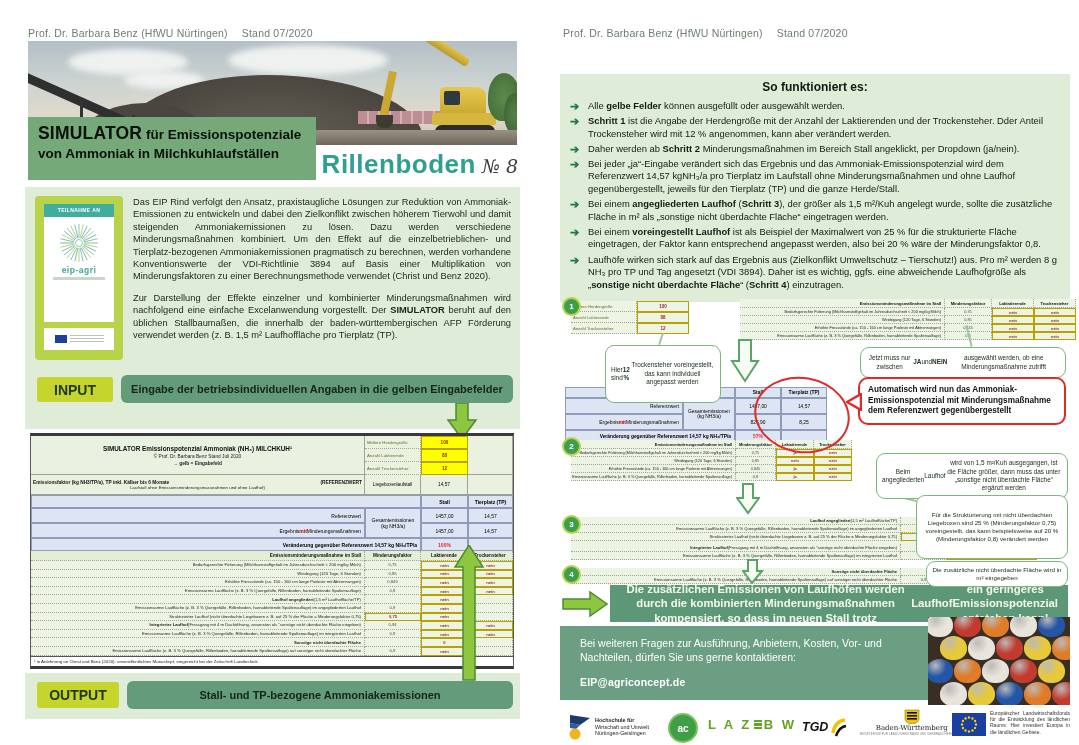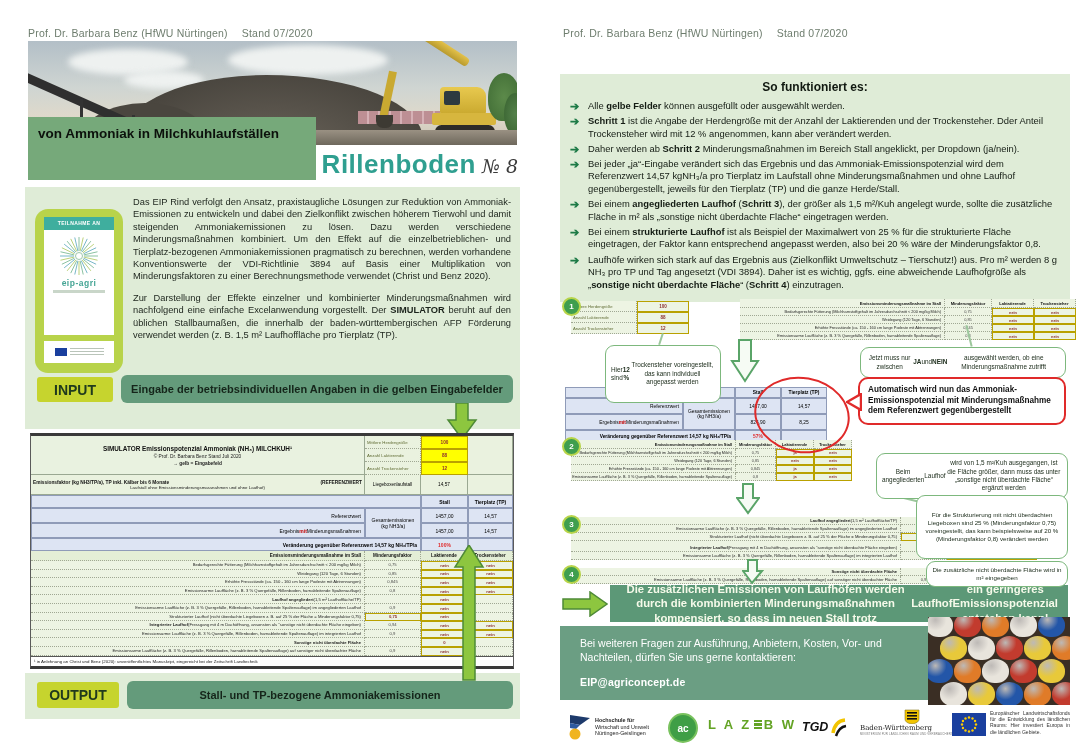--- a/index.html
+++ b/index.html
@@ -42,21 +42,21 @@
   .tb1{font-size:17.5px;font-weight:800;letter-spacing:.2px;}
   .tb2{font-size:13.5px;font-weight:700;}
   .brand{position:absolute;right:2px;top:124px;white-space:nowrap;}
   .brand-name{font-size:26px;font-weight:800;color:#2f9f90;letter-spacing:.5px;}
   .brand-no{font-family:"DejaVu Serif",serif;font-style:italic;font-size:19px;color:#3a3a3a;margin-left:6px;}
 
   .panel{position:absolute;background:#dfecd7;}
   #panel1{left:0;top:162px;width:495px;height:242px;}
 
   
-  .badge{position:absolute;left:10px;top:22px;width:88px;height:164px;background:#b8d34a;border-radius:13px;}
+  .badge{position:absolute;left:10px;top:9px;width:88px;height:164px;background:#b8d34a;border-radius:4px;}
   .badge-card{position:absolute;left:9px;top:8px;width:70px;height:118px;background:#fff;overflow:hidden;}
   .badge-top{height:13px;background:#3fae9e;color:#fff;font-size:5px;font-weight:700;text-align:center;line-height:13px;letter-spacing:.4px;}
   .badge-star{display:block;margin:4px auto 0;}
   .badge-name{text-align:center;font-size:8.5px;font-weight:700;color:#45a595;letter-spacing:.5px;}
   .badge-sub{margin:2px auto 0;width:52px;height:2.5px;background:#c9d6c9;}
   .badge-foot{position:absolute;left:9px;top:132px;width:70px;height:22px;background:#fff;display:flex;align-items:center;justify-content:center;gap:3px;}
   .mini-eu{width:12px;height:8px;background:#1a3f9e;position:relative;}
   .badge-foot .lines{width:34px;height:8px;background:repeating-linear-gradient(180deg,#b9c4b9 0 1px,#fff 1px 3px);}
 
   .paras{position:absolute;left:108px;top:9px;width:378px;color:#1c241c;}
@@ -128,21 +128,21 @@
   .logos{position:absolute;left:0;top:682px;width:510px;height:42px;background:#fff;z-index:4;}
   .logo-item{position:absolute;display:flex;align-items:center;gap:3px;}
   .hfwu-txt{font-size:5.4px;line-height:6.6px;color:#222;}
   .hfwu-txt .l1{font-weight:700;}
   .ac-circle{width:26px;height:26px;border-radius:50%;background:#3f9e46;border:2px solid #79c25e;color:#fff;
     font-weight:700;font-size:10px;display:flex;align-items:center;justify-content:center;}
   .lazbw{font-size:13px;font-weight:800;color:#63a324;letter-spacing:2.5px;display:flex;align-items:center;gap:2px;}
   .lazbars{display:inline-flex;flex-direction:column;gap:1.5px;}
   .lazbars i{display:block;width:8px;height:2.2px;background:#63a324;}
   .tgd{font-size:12.5px;font-weight:800;font-style:italic;color:#111;}
-  .bw-txt{font-family:"DejaVu Serif",serif;font-size:7px;color:#222;line-height:8px;}
+  .bw-txt{font-family:"DejaVu Serif",serif;font-size:7px;color:#222;text-align:center;line-height:8px;}
   .bw-sub{font-size:2.8px;color:#777;text-align:center;letter-spacing:.2px;}
   .eu-flag{width:34px;height:23px;background:#1a3f9e;position:relative;}
   .eu-text{font-size:5px;line-height:6.2px;color:#333;width:80px;text-align:justify;}
 </style>
 </head>
 <body>
 
 <div id="canvas">
 
   <div class="page" style="left:25px;top:25px;width:495px;height:715px;">
@@ -167,20 +167,21 @@
       <div class="ph-cab"></div>
         <div class="ph-win"></div>
         <div class="ph-body"></div>
         <div class="ph-track"></div>
       <div class="ph-tree1"></div>
         <div class="ph-tree2"></div>
       <div class="ph-ground"></div>
     </div>
 
     <div class="title-box">
+      <div><span class="tb1">SIMULATOR</span><span class="tb2"> für Emissionspotenziale</span></div>
       <div class="tb2">von Ammoniak in Milchkuhlaufställen</div>
     </div>
 
     <div class="brand">
       <span class="brand-name">Rillenboden</span><span class="brand-no">№ 8</span>
     </div>
 
     <div class="panel" id="panel1">
       <div class="badge">
         <div class="badge-card">
@@ -429,21 +430,21 @@
           <div class="bullet">
             <div class="barrow">➔</div>
             <div class="btext"><span>Bei jeder „ja“-Eingabe verändert sich das Ergebnis und das Ammoniak-Emissionspotenzial wird dem Referenzwert 14,57 kgNH₃/a pro Tierplatz im Laufstall ohne Minderungsmaßnahmen und ohne </span><span class="sq">Laufhof</span><span> gegenübergestellt, jeweils für den Tierplatz (TP) und die ganze Herde/Stall.</span></div>
           </div>
           <div class="bullet">
             <div class="barrow">➔</div>
             <div class="btext"><span>Bei einem </span><span class="b">angegliederten </span><span class="b sq">Laufhof</span><span> (</span><span class="b">Schritt 3</span><span>), der größer als 1,5 m²/Kuh angelegt wurde, sollte die zusätzliche Fläche in m² als „sonstige nicht überdachte Fläche“ eingetragen werden.</span></div>
           </div>
           <div class="bullet">
             <div class="barrow">➔</div>
-            <div class="btext"><span>Bei einem </span><span class="b">strukturierte </span><span class="b sq">Laufhof</span><span> ist als Beispiel der Maximalwert von 25 % für die strukturierte Fläche eingetragen, der Faktor kann entsprechend angepasst werden, also bei 20 % wäre der Minderungsfaktor 0,8.</span></div>
+            <div class="btext"><span>Bei einem </span><span class="b">voreingestellt </span><span class="b sq">Laufhof</span><span> ist als Beispiel der Maximalwert von 25 % für die strukturierte Fläche eingetragen, der Faktor kann entsprechend angepasst werden, also bei 20 % wäre der Minderungsfaktor 0,8.</span></div>
           </div>
           <div class="bullet">
             <div class="barrow">➔</div>
             <div class="btext"><span class="sq">Laufhöfe</span><span> wirken sich stark auf das Ergebnis aus (Zielkonflikt Umweltschutz – Tierschutz!) aus. Pro m² werden 8 g NH₃ pro TP und Tag angesetzt (VDI 3894). Daher ist es wichtig, ggfs. eine abweichende Laufhofgröße als „</span><span class="b">sonstige nicht überdachte Fläche</span><span>“ (</span><span class="b">Schritt 4</span><span>) einzutragen.</span></div>
           </div>
         </div>
     </div>
 
     <div class="nbadge" style="left:2px;top:272px;">1</div>
     <div class="mini" id="s1inputs" style="left:11px;top:276px;">

